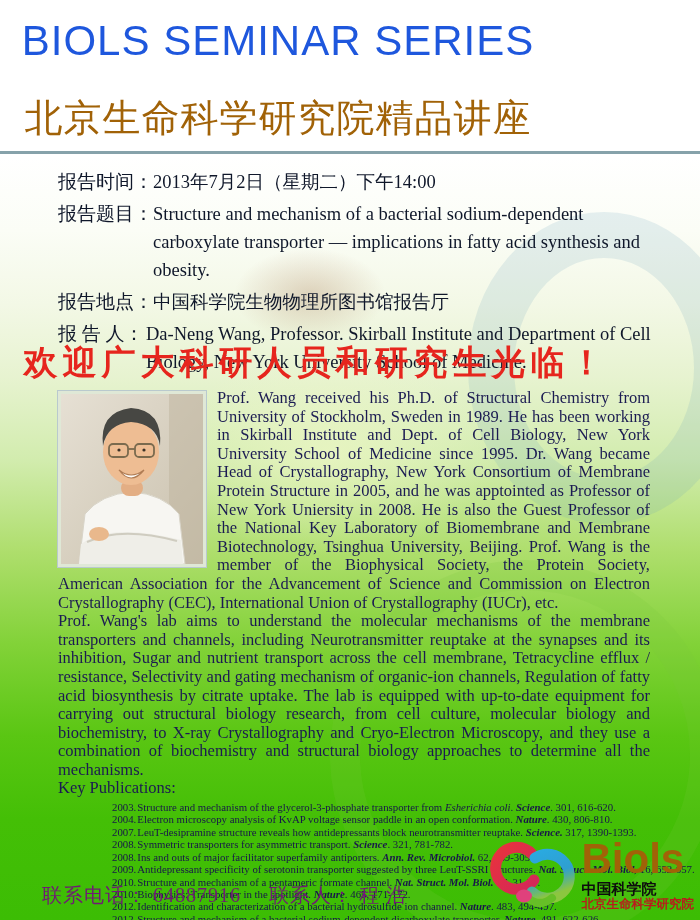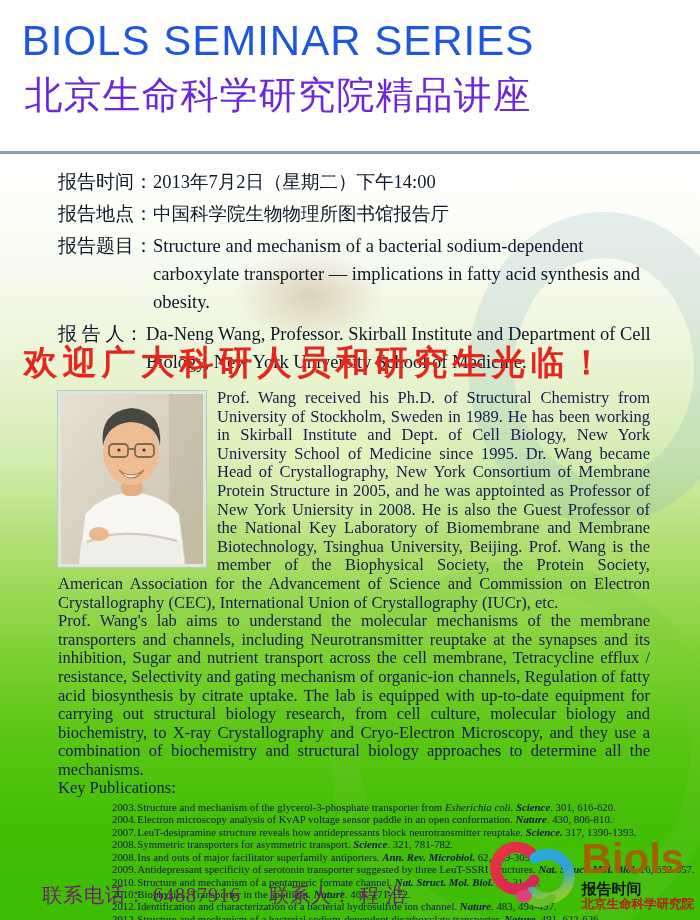--- a/index.html
+++ b/index.html
@@ -20,21 +20,21 @@
     background:radial-gradient(closest-side,rgba(240,248,200,0.65),rgba(240,248,200,0) 75%);}
   .blob.ring-green{left:330px;top:560px;width:330px;height:330px;border-radius:50%;
     border:30px solid rgba(120,200,60,0.18);}
 
   .header{position:absolute;top:18px;left:0;width:556px;text-align:center;}
   .title-en{
     font-family:"Liberation Sans",sans-serif;font-size:42px;font-weight:500;
     color:#1e57dd;letter-spacing:1px;line-height:46px;margin:0;}
   .title-zh{
     font-family:"Liberation Sans",sans-serif;font-size:38px;font-weight:400;
-    color:#6d28d9;letter-spacing:1px;line-height:44px;margin:9px 0 0 0;}
+    color:#a16207;letter-spacing:1px;line-height:44px;margin:32px 0 0 0;}
   .divider{position:absolute;top:151px;left:0;width:700px;height:3px;background:#86a2aa;}
 
   .info{position:absolute;top:168px;left:58px;width:597px;color:#0f172a;}
   .info-row{display:flex;margin-bottom:4px;line-height:28px;font-size:19px;}
   .info-label{flex:0 0 88px;white-space:nowrap;}
   .info-value{flex:1;font-size:18.5px;}
 
   .welcome{
     position:absolute;top:340px;left:0;width:632px;text-align:center;
     color:#e6251d;font-size:34px;font-weight:bold;letter-spacing:5px;
@@ -84,26 +84,26 @@
   <div class="title-zh">北京生命科学研究院精品讲座</div>
 </div>
 <div class="divider"></div>
 
 <div class="info">
   <div class="info-row">
     <span class="info-label">报告时间：</span>
     <span class="info-value">2013年7月2日（星期二）下午14:00</span>
   </div>
   <div class="info-row">
+    <span class="info-label">报告题目：</span>
+    <span class="info-value">Structure and mechanism of a bacterial sodium-dependent carboxylate transporter — implications in fatty acid synthesis and obesity.</span>
+  </div>
+  <div class="info-row">
     <span class="info-label">报告地点：</span>
     <span class="info-value">中国科学院生物物理所图书馆报告厅</span>
-  </div>
-  <div class="info-row">
-    <span class="info-label">报告题目：</span>
-    <span class="info-value">Structure and mechanism of a bacterial sodium-dependent carboxylate transporter — implications in fatty acid synthesis and obesity.</span>
   </div>
   <div class="info-row">
     <span class="info-label">报 告 人：</span>
     <span class="info-value">Da-Neng Wang, Professor. Skirball Institute and Department of Cell Biology, New York University School of Medicine.</span>
   </div>
 </div>
 
 <div class="welcome">欢迎广大科研人员和研究生光临！</div>
 
 <div class="content">
@@ -178,16 +178,16 @@
     <path d="M44 22 A 21 21 0 1 0 46 48" fill="none" stroke="url(#redring)" stroke-width="11" stroke-linecap="round"></path>
 
     <path d="M47 26 A 22 22 0 1 1 44 60" fill="none" stroke="url(#bluegreen)" stroke-width="11" stroke-linecap="round"></path>
 
     <path d="M40 66 Q52 76 64 66" fill="none" stroke="#66bf27" stroke-width="8" stroke-linecap="round"></path>
 
     <ellipse cx="36" cy="64" rx="8" ry="6.5" fill="#e0417c"></ellipse>
   </svg>
   <div class="logo-text">
     <div class="logo-brand">Biols</div>
-    <div class="logo-org1">报告时间</div>
+    <div class="logo-org1">中国科学院</div>
     <div class="logo-org2">北京生命科学研究院</div>
   </div>
 </div>
 
 </body></html>

